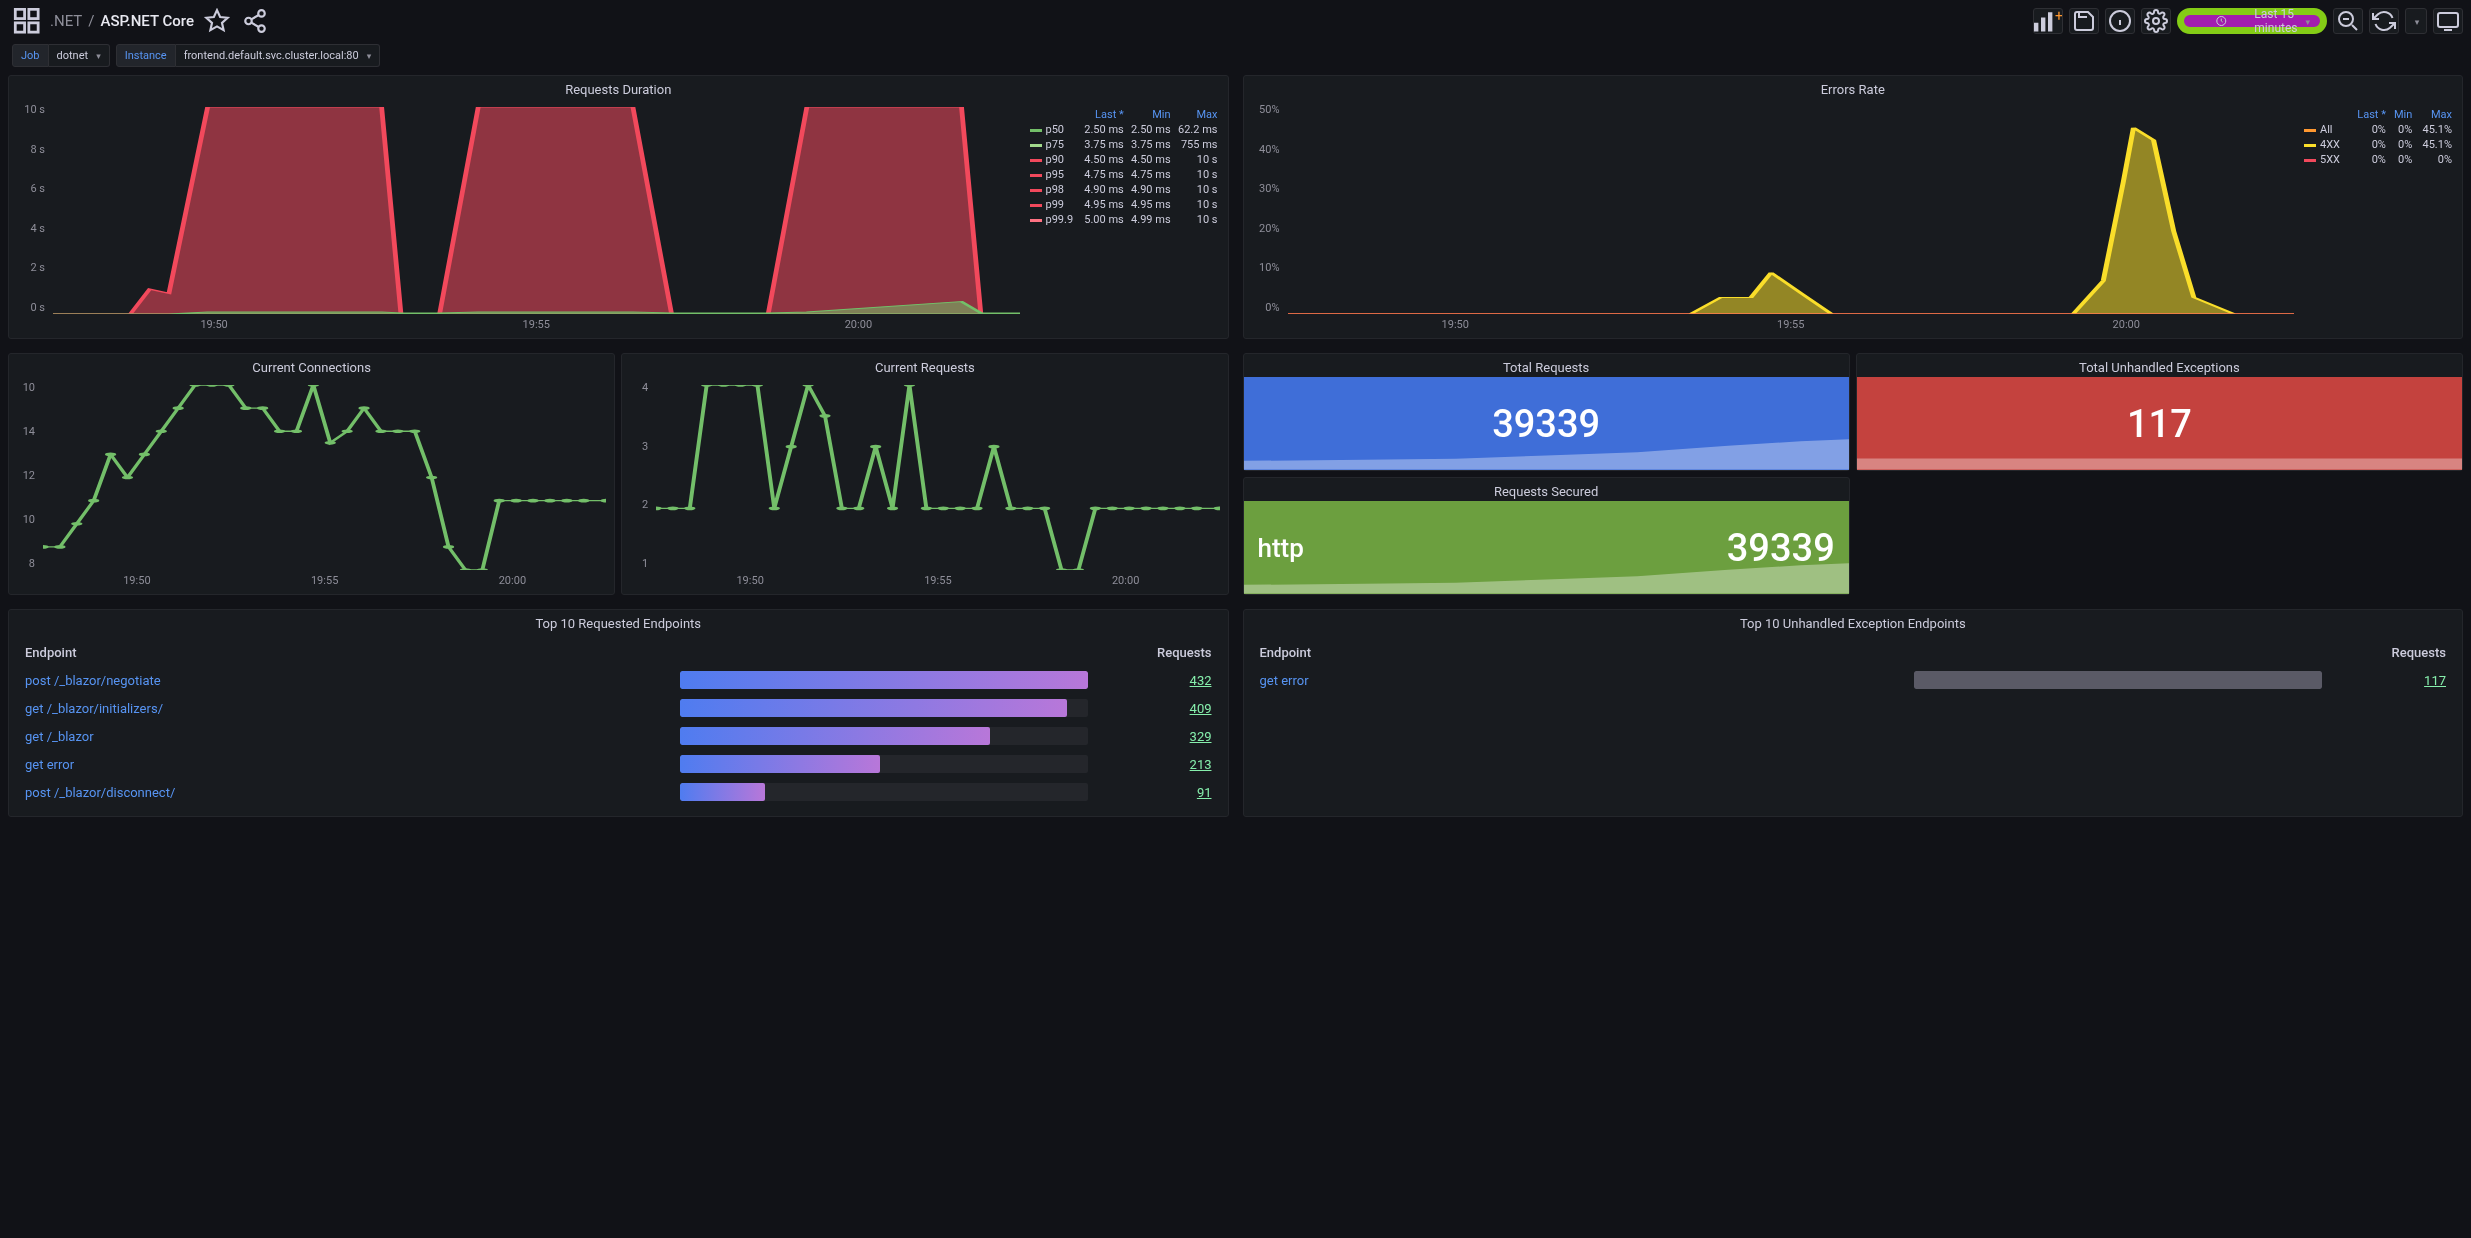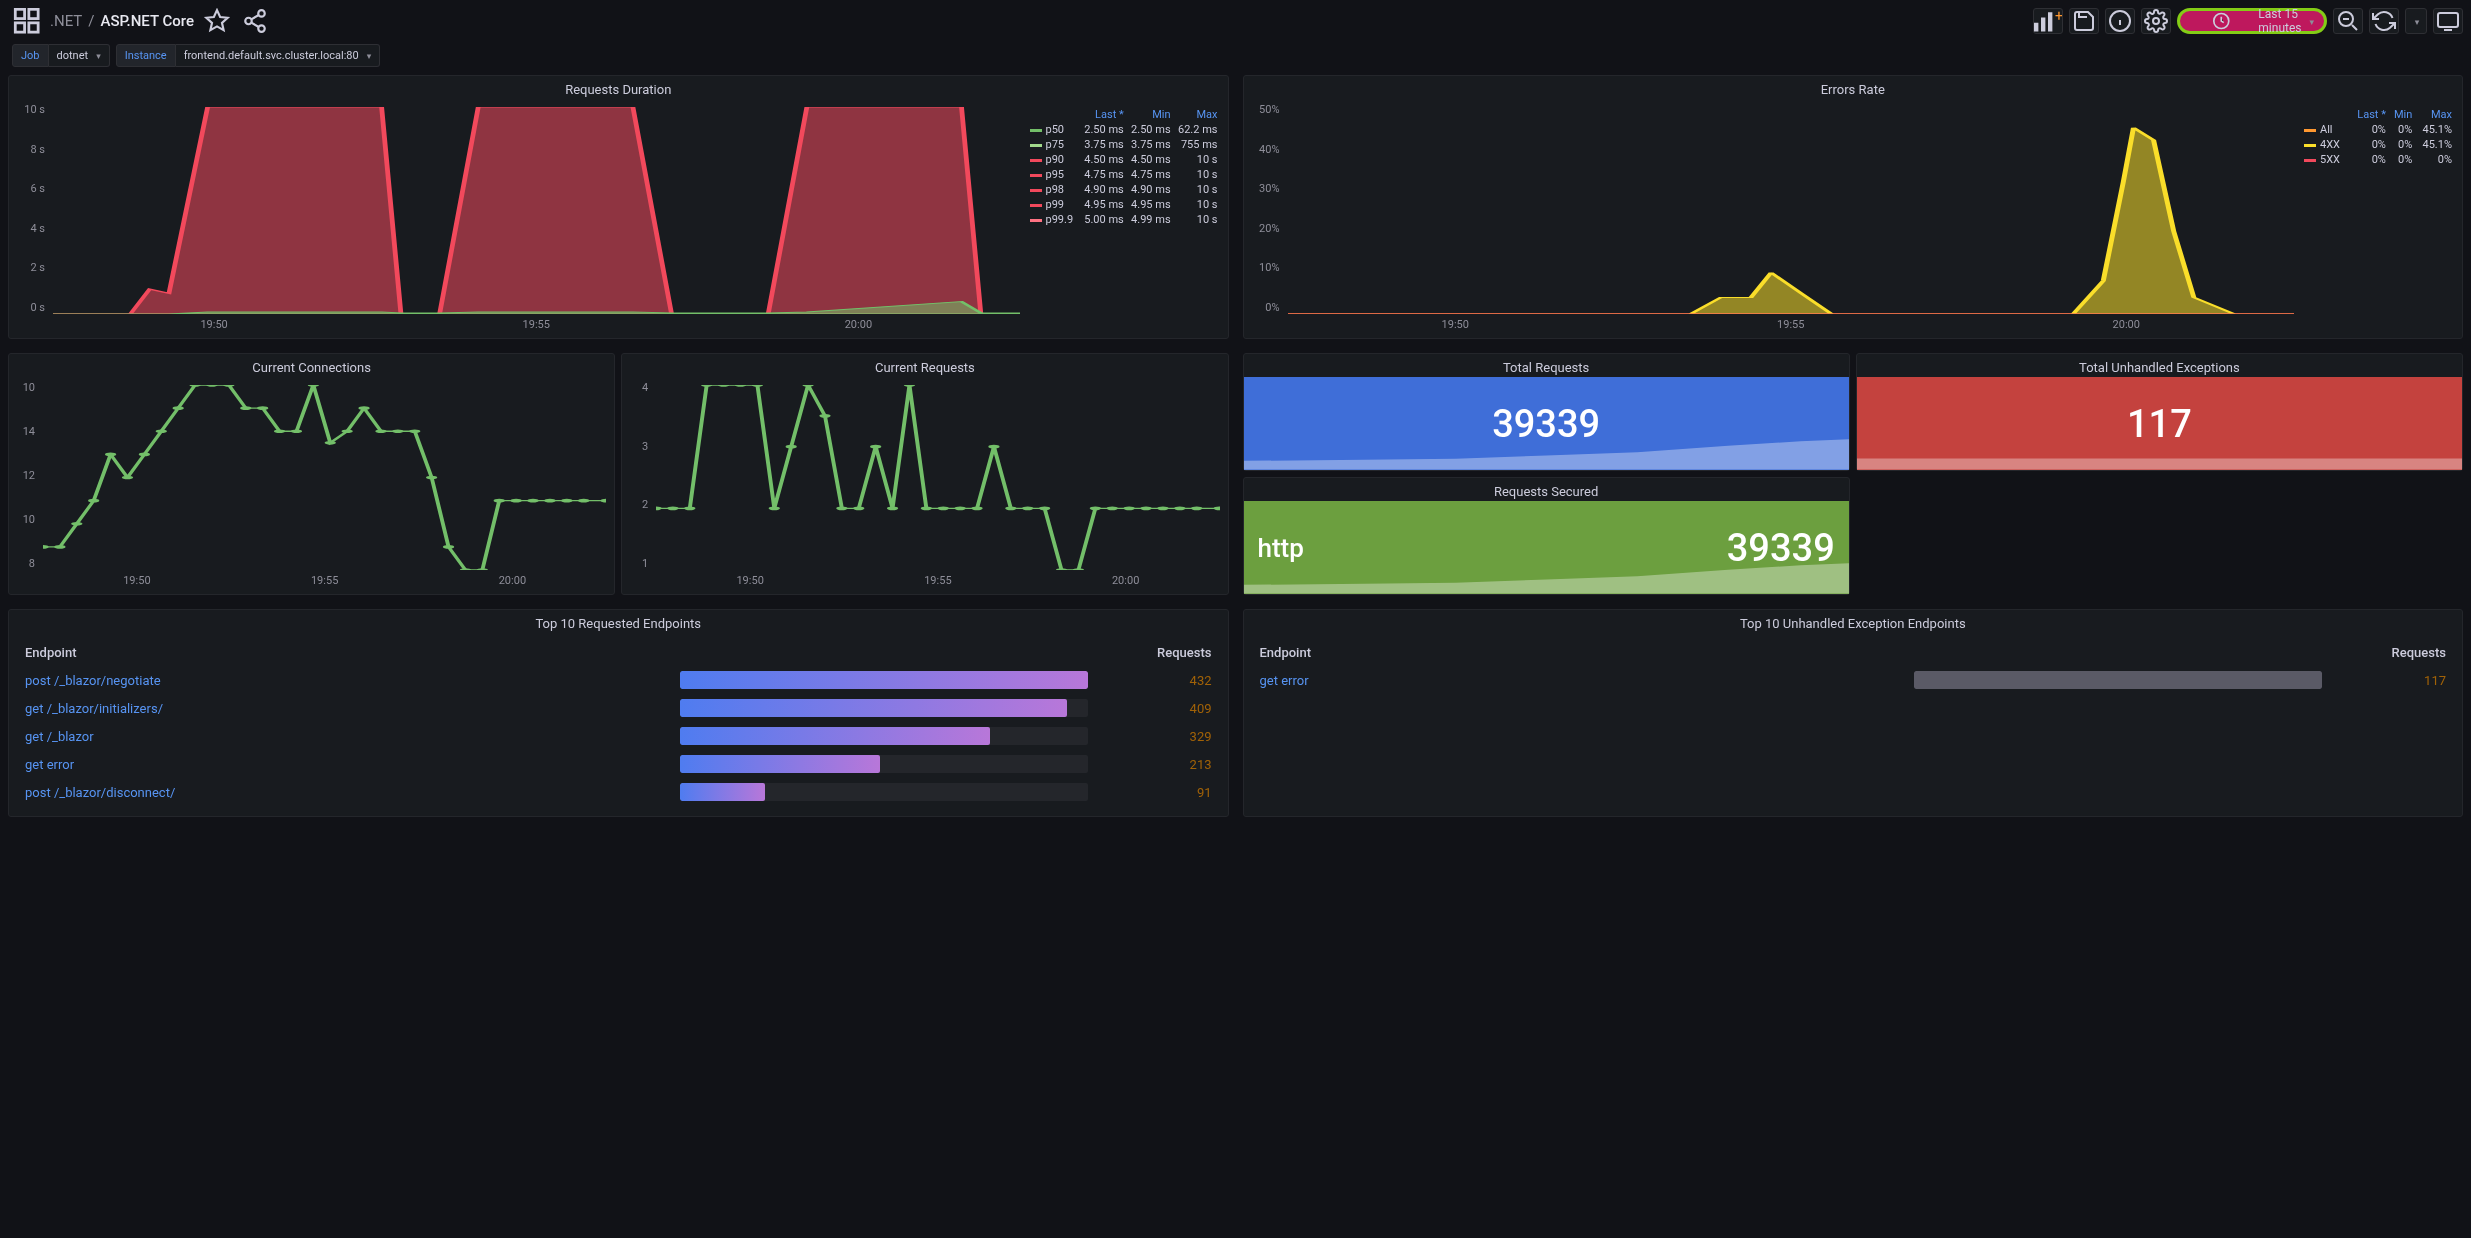--- a/index.html
+++ b/index.html
@@ -14,21 +14,21 @@
   .topbar { display:flex; align-items:center; gap:24px; padding:6px 0 6px 4px; }
   .tb-left { display:flex; align-items:center; gap:8px; flex:1; }
   .tb-right { display:flex; align-items:center; gap:6px; }
   .icon-btn {
     width:30px; height:26px; display:flex; align-items:center; justify-content:center;
     border:1px solid #2e2f34; border-radius:3px; background:#181b1f; cursor:pointer; color:#ccccdc;
   }
   .icon-btn.flat { border:none; background:transparent; }
   .time-btn {
     display:flex; align-items:center; gap:6px; height:26px; padding:0 10px;
-    border:3px solid #84cc16; border-radius:13px; background:#be185d; cursor:pointer;
+    border:7px solid #84cc16; border-radius:13px; background:#a21caf; cursor:pointer;
   }
   .breadcrumb { display:flex; align-items:center; gap:6px; font-size:15px; }
   .breadcrumb .dim { color:#8e8e99; }
   .breadcrumb .cur { color:#e8e8f0; font-weight:500; }
   .filters { display:flex; gap:6px; padding:4px 0 8px 4px; }
   .filt-label {
     background:#22252b; border:1px solid #2e2f34; border-radius:3px 0 0 3px;
     padding:4px 8px; font-size:11px; color:#5794f2;
   }
   .filt-val {
@@ -70,21 +70,21 @@
   .stat-right-txt { position:absolute; right:14px; top:50%; transform:translateY(-50%); font-size:38px; font-weight:500; color:#fff; }
   .tbl-endpoints { flex:1; padding:6px 14px 10px 14px; font-size:13px; }
   .tbl-endpoints table { width:100%; border-collapse:collapse; }
   .tbl-endpoints th { text-align:left; color:#ccccdc; font-weight:500; padding:6px 2px; }
   .tbl-endpoints th:last-child, .tbl-endpoints td.reqcell { text-align:right; }
   .tbl-endpoints td { padding:5px 2px; vertical-align:middle; }
   .tbl-endpoints td.link { color:#5794f2; cursor:pointer; width:55%; }
   .bar-cell { width:200px; }
   .bar-bg { width:100%; height:18px; background:#24262b; border-radius:2px; position:relative; overflow:hidden; }
   .bar-fill { height:100%; background:linear-gradient(90deg,#4f7cf0,#b877d9); border-radius:2px; }
-  .reqcell { color:#a16207; width:60px; }
+  .reqcell { color:#86efac; width:60px;text-decoration:underline; }
   svg { display:block; width:100%; height:100%; }
   .chev::after { content:"▾"; font-size:9px; color:#8e8e99; margin-left:2px; }
 </style>
 </head>
 <body>
 
 <div class="topbar">
   <div class="tb-left">
     <span class="icon-btn flat">
       <svg width="14" height="14" viewBox="0 0 14 14">

